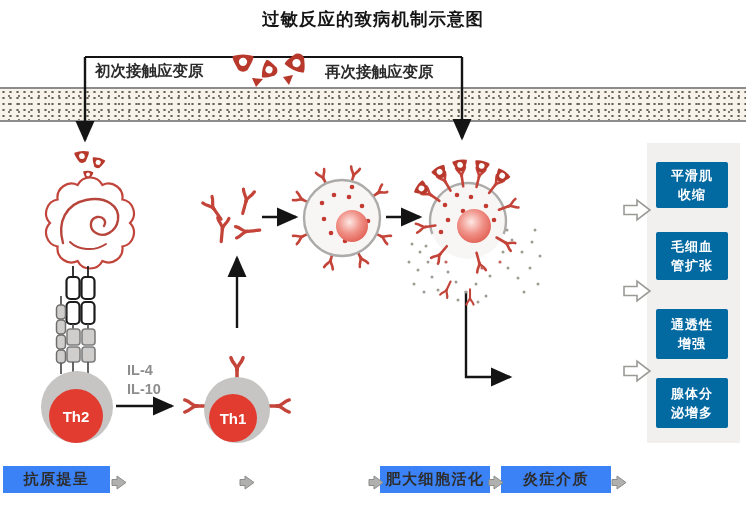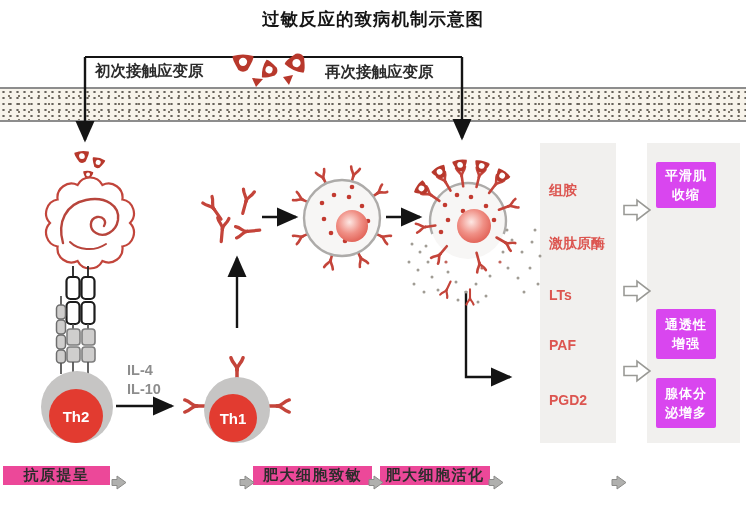--- a/index.html
+++ b/index.html
@@ -11,59 +11,54 @@
         background-color:#f7f3ea;
         background-image:radial-gradient(#66625a 1px, transparent 1.4px),
                          radial-gradient(#7d7568 .8px, transparent 1.1px);
         background-size:7px 6px,10px 8px;background-position:0 0,4px 3px;
         border-top:2px solid #8d8d8d;border-bottom:2px solid #8d8d8d;}
   .panel{position:absolute;background:#f1f0ee;}
   .panel.mediators{left:540px;top:143px;width:76px;height:300px;}
   .panel.effects{left:647px;top:143px;width:93px;height:300px;}
   .mediator-item{position:absolute;left:9px;height:20px;line-height:20px;
         color:#dc5550;font-weight:700;font-size:14px;white-space:nowrap;}
-  .effect-box{position:absolute;left:9px;width:60px;background:#d946ef;color:#fff;
+  .effect-box{position:absolute;left:9px;width:72px;background:#0369a1;color:#fff;
         font-weight:700;font-size:13px;line-height:1.5;text-align:center;
         display:flex;align-items:center;justify-content:center;
         white-space:pre-line;border-radius:2px;letter-spacing:1px;}
-  .stage-box{position:absolute;top:466px;height:19px;background:#ec4899;
+  .stage-box{position:absolute;top:466px;height:27px;background:#3b82f6;
         color:#2d2d2d;font-weight:700;font-size:15px;letter-spacing:1.5px;
         display:flex;align-items:center;justify-content:center;}
   svg.diagram{position:absolute;left:0;top:0;pointer-events:none;}
   .arrow{stroke:#141414;stroke-width:2.4;fill:none;}
 </style>
 </head>
 <body>
 
 <div class="stage">
 
   <div class="title">过敏反应的致病机制示意图</div>
 
   <div class="band"></div>
 
-  <div class="panel mediators">
-    <div class="mediator-item" style="top:37px">组胺</div>
-    <div class="mediator-item" style="top:90px">激肽原酶</div>
-    <div class="mediator-item" style="top:142px">LTs</div>
-    <div class="mediator-item" style="top:192px">PAF</div>
-    <div class="mediator-item" style="top:247px">PGD2</div>
-  </div>
 
   <div class="panel effects">
     <div class="effect-box" style="top:19px;height:46px">平滑肌
 收缩</div>
+    <div class="effect-box" style="top:89px;height:48px">毛细血
+管扩张</div>
     <div class="effect-box" style="top:166px;height:50px">通透性
 增强</div>
     <div class="effect-box" style="top:235px;height:50px">腺体分
 泌增多</div>
   </div>
 
   <div class="stage-box" style="left:3px;width:107px">抗原提呈</div>
-  <div class="stage-box" style="left:253px;width:119px">肥大细胞致敏</div>
   <div class="stage-box" style="left:380px;width:110px">肥大细胞活化</div>
+  <div class="stage-box" style="left:501px;width:110px">炎症介质</div>
 
   <svg class="diagram" width="746" height="512" viewBox="0 0 746 512">
     <defs>
       <marker id="ah" markerWidth="10" markerHeight="8" refX="8" refY="4" orient="auto">
         <path d="M0,0 L9,4 L0,8 Z" fill="#141414"></path>
       </marker>
       <radialGradient id="nuc" cx="0.42" cy="0.38" r="0.8">
         <stop offset="0" stop-color="#fde8e4"></stop>
         <stop offset="0.45" stop-color="#f09086"></stop>
         <stop offset="1" stop-color="#da4a3e"></stop>

